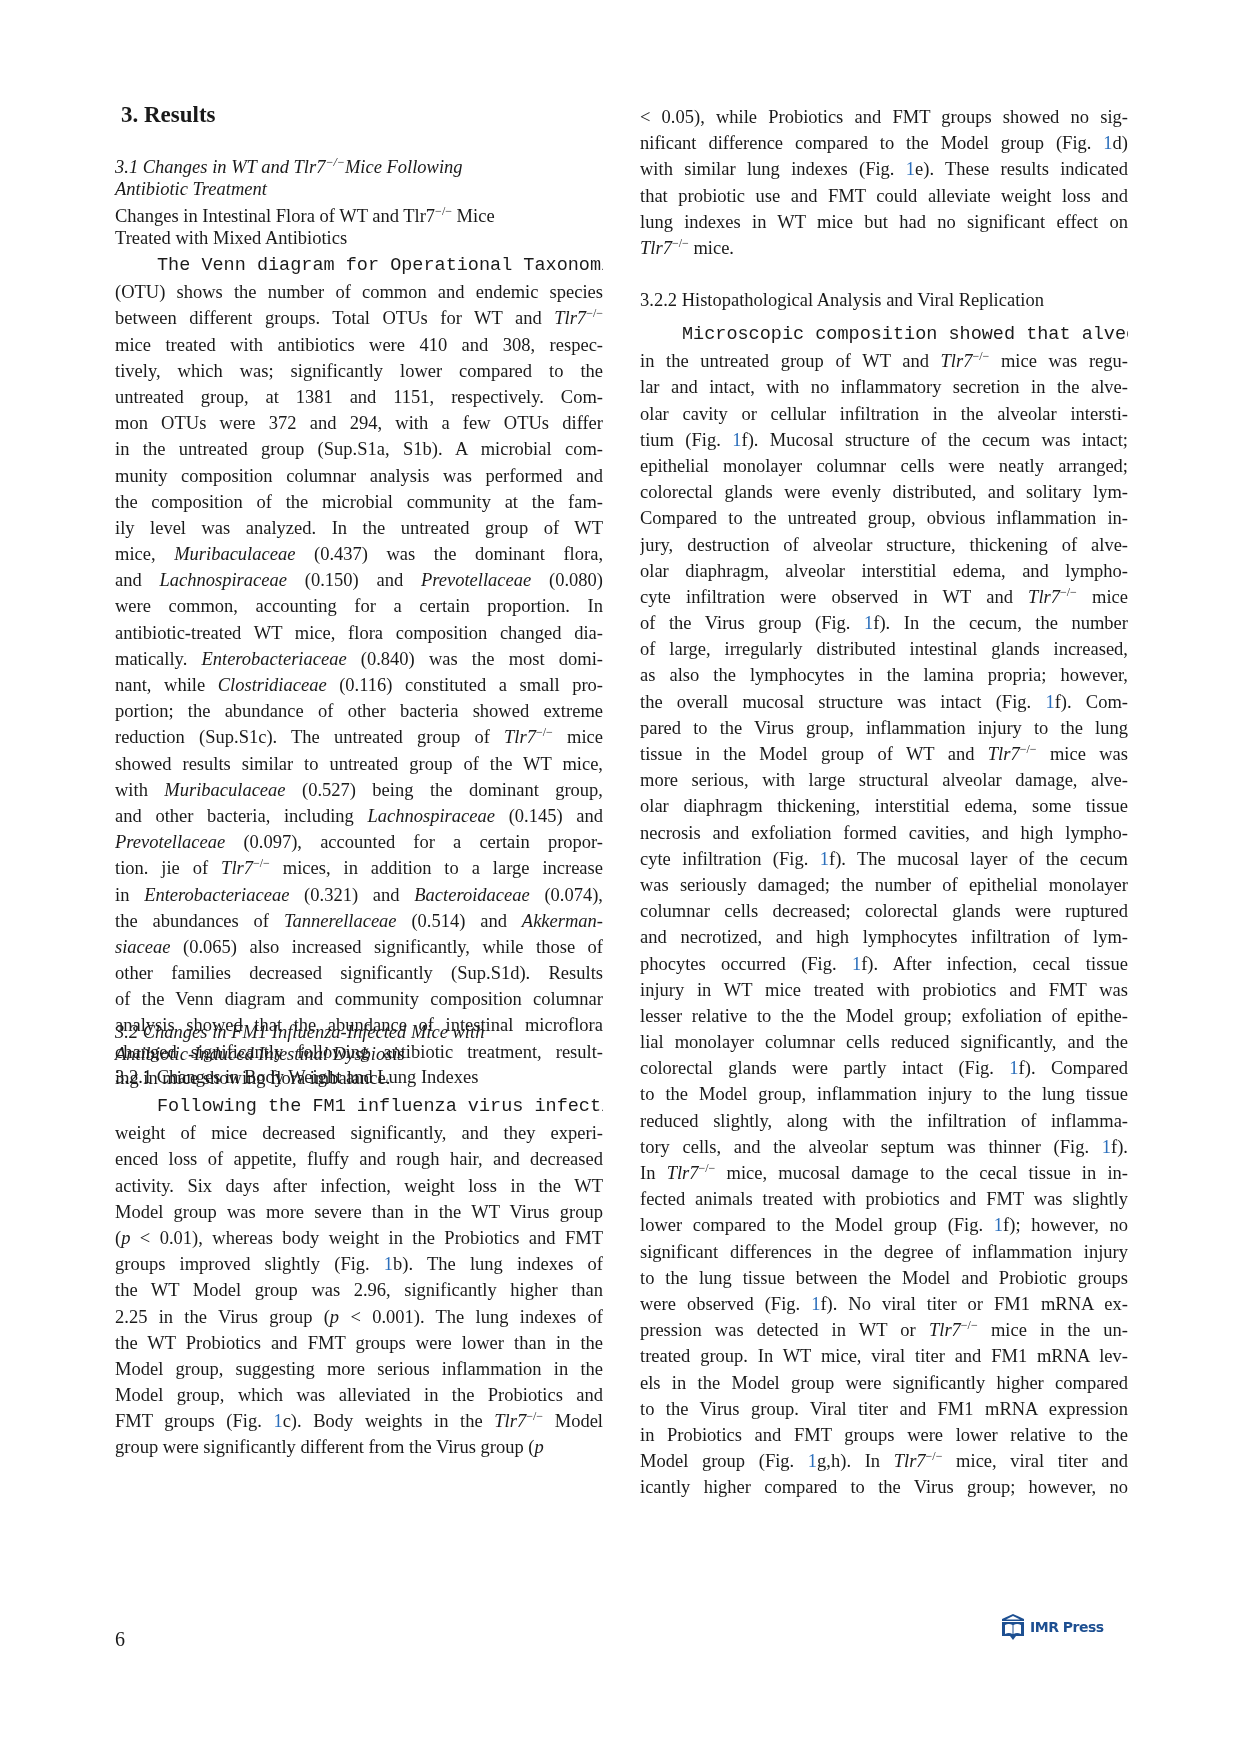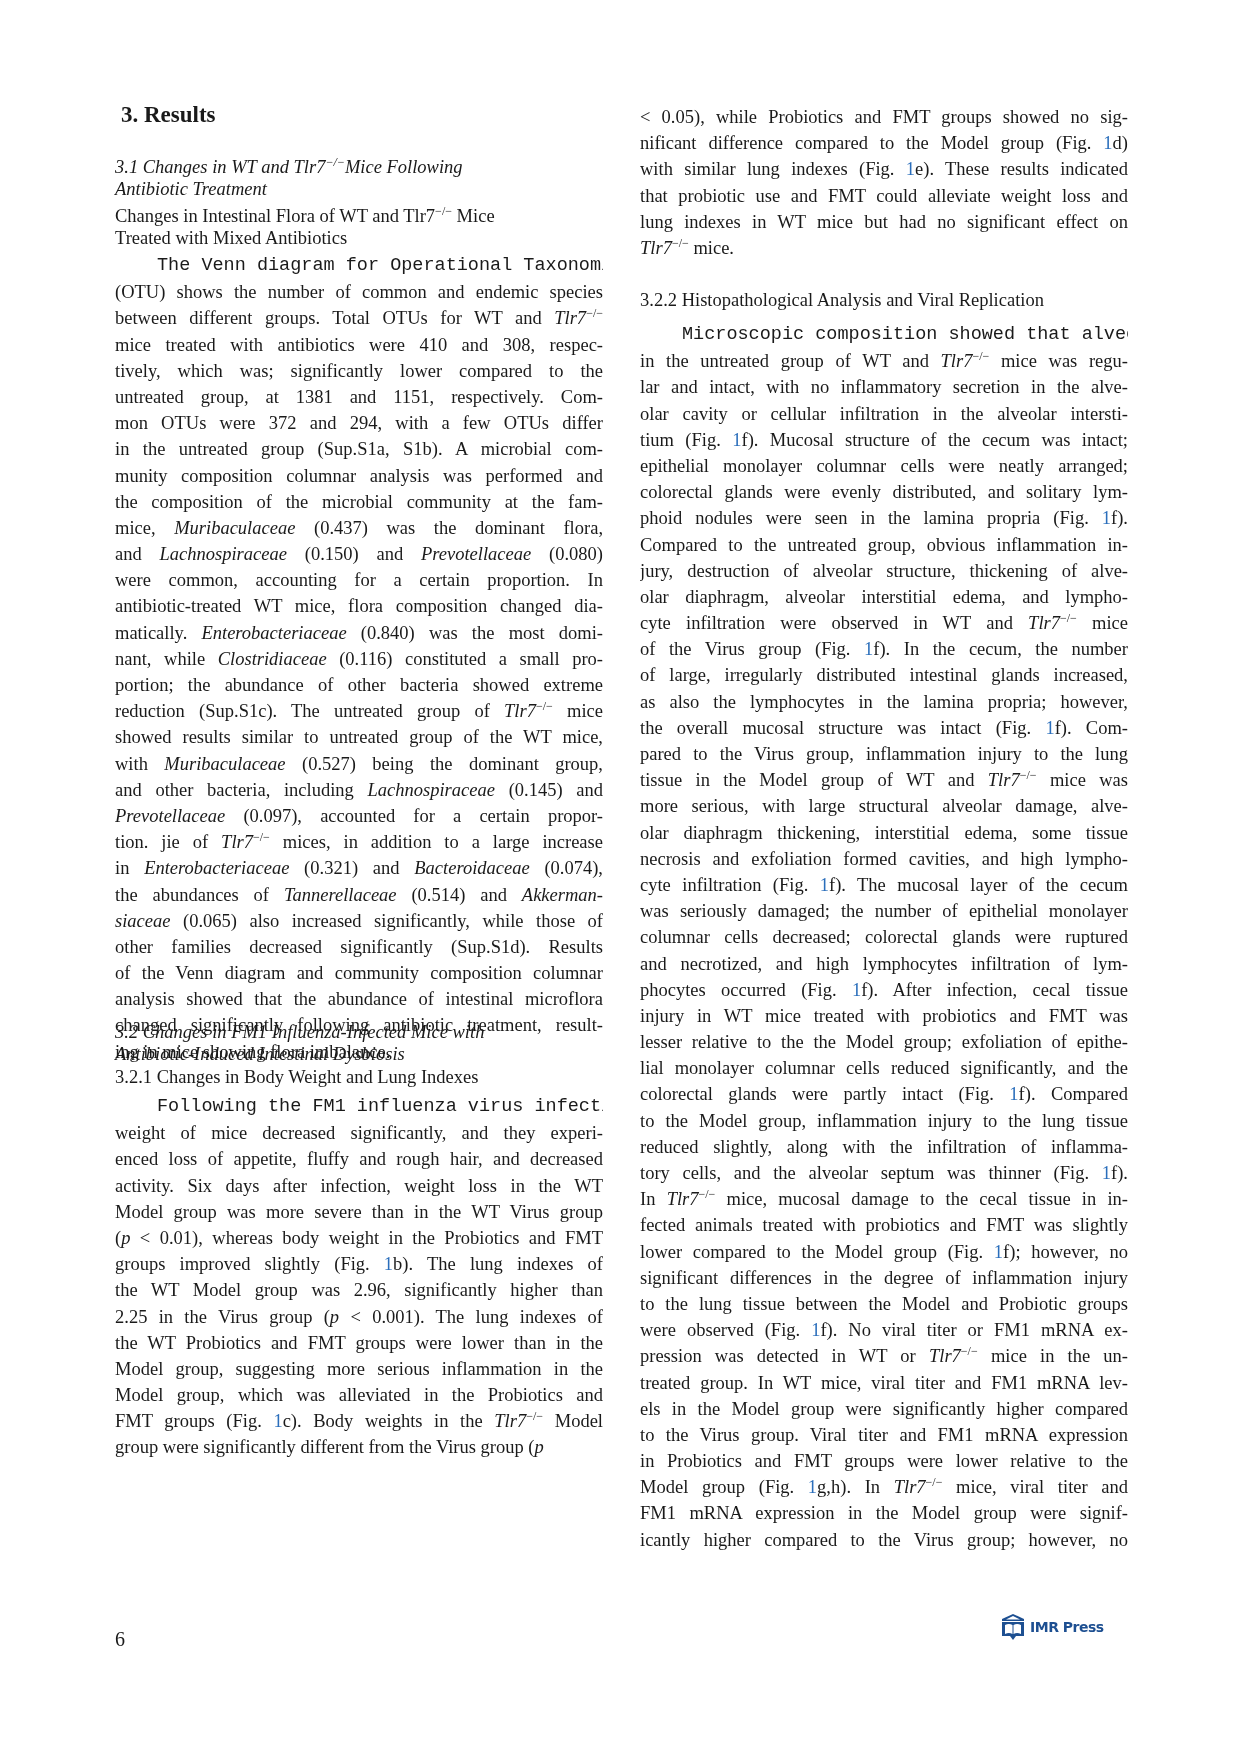--- a/index.html
+++ b/index.html
@@ -43,20 +43,21 @@
       <span class="ln indent">The Venn diagram for Operational Taxonomic Units</span>
       <span class="ln">(OTU) shows the number of common and endemic species</span>
       <span class="ln">between different groups. Total OTUs for WT and <i>Tlr7</i><sup>−/−</sup></span>
       <span class="ln">mice treated with antibiotics were 410 and 308, respec-</span>
       <span class="ln">tively, which was; significantly lower compared to the</span>
       <span class="ln">untreated group, at 1381 and 1151, respectively.  Com-</span>
       <span class="ln">mon OTUs were 372 and 294, with a few OTUs differ</span>
       <span class="ln">in the untreated group (Sup.S1a, S1b).  A microbial com-</span>
       <span class="ln">munity composition columnar analysis was performed and</span>
       <span class="ln">the composition of the microbial community at the fam-</span>
+      <span class="ln">ily level was analyzed.  In the untreated group of WT</span>
       <span class="ln">mice, <i>Muribaculaceae</i> (0.437) was the dominant flora,</span>
       <span class="ln">and <i>Lachnospiraceae</i> (0.150) and <i>Prevotellaceae</i> (0.080)</span>
       <span class="ln">were common, accounting for a certain proportion.  In</span>
       <span class="ln">antibiotic-treated WT mice, flora composition changed dia-</span>
       <span class="ln">matically. <i>Enterobacteriaceae</i> (0.840) was the most domi-</span>
       <span class="ln">nant, while <i>Clostridiaceae</i> (0.116) constituted a small pro-</span>
       <span class="ln">portion; the abundance of other bacteria showed extreme</span>
       <span class="ln">reduction (Sup.S1c). The untreated group of <i>Tlr7</i><sup>−/−</sup> mice</span>
       <span class="ln">showed results similar to untreated group of the WT mice,</span>
       <span class="ln">with <i>Muribaculaceae</i> (0.527) being the dominant group,</span>
@@ -111,21 +112,20 @@
   <div class="abs h3" style="top:289px;">3.2.2 Histopathological Analysis and Viral Replication</div>
 
   <div class="abs para" style="top:322px;">
       <span class="ln indent">Microscopic composition showed that alveoli structure</span>
       <span class="ln">in the untreated group of WT and <i>Tlr7</i><sup>−/−</sup> mice was regu-</span>
       <span class="ln">lar and intact, with no inflammatory secretion in the alve-</span>
       <span class="ln">olar cavity or cellular infiltration in the alveolar intersti-</span>
       <span class="ln">tium (Fig. <span class="figref">1</span>f).  Mucosal structure of the cecum was intact;</span>
       <span class="ln">epithelial monolayer columnar cells were neatly arranged;</span>
       <span class="ln">colorectal glands were evenly distributed, and solitary lym-</span>
-      <span class="ln">phoid nodules were seen in the lamina propria (Fig. <span class="figref">1</span>f).</span>
       <span class="ln">Compared to the untreated group, obvious inflammation in-</span>
       <span class="ln">jury, destruction of alveolar structure, thickening of alve-</span>
       <span class="ln">olar diaphragm, alveolar interstitial edema, and lympho-</span>
       <span class="ln">cyte infiltration were observed in WT and <i>Tlr7</i><sup>−/−</sup> mice</span>
       <span class="ln">of the Virus group (Fig. <span class="figref">1</span>f).  In the cecum, the number</span>
       <span class="ln">of large, irregularly distributed intestinal glands increased,</span>
       <span class="ln">as also the lymphocytes in the lamina propria; however,</span>
       <span class="ln">the overall mucosal structure was intact (Fig. <span class="figref">1</span>f).  Com-</span>
       <span class="ln">pared to the Virus group, inflammation injury to the lung</span>
       <span class="ln">tissue in the Model group of WT and <i>Tlr7</i><sup>−/−</sup> mice was</span>
@@ -149,21 +149,20 @@
       <span class="ln">lower compared to the Model group (Fig. <span class="figref">1</span>f); however, no</span>
       <span class="ln">significant differences in the degree of inflammation injury</span>
       <span class="ln">to the lung tissue between the Model and Probiotic groups</span>
       <span class="ln">were observed (Fig. <span class="figref">1</span>f).  No viral titer or FM1 mRNA ex-</span>
       <span class="ln">pression was detected in WT or <i>Tlr7</i><sup>−/−</sup> mice in the un-</span>
       <span class="ln">treated group. In WT mice, viral titer and FM1 mRNA lev-</span>
       <span class="ln">els in the Model group were significantly higher compared</span>
       <span class="ln">to the Virus group.  Viral titer and FM1 mRNA expression</span>
       <span class="ln">in Probiotics and FMT groups were lower relative to the</span>
       <span class="ln">Model group (Fig. <span class="figref">1</span>g,h).  In <i>Tlr7</i><sup>−/−</sup> mice, viral titer and</span>
-      <span class="ln">FM1 mRNA expression in the Model group were signif-</span>
       <span class="ln">icantly higher compared to the Virus group; however, no</span>
     </div>
 </div>
 
 <div class="pageno">6</div>
 <div class="logo">
   <svg width="26" height="28" viewBox="0 0 26 28">
     <path d="M13 1 L24 6 L24 8 L2 8 L2 6 Z" fill="#1d4f91"></path>
     <path d="M13 3 L20 6.5 L6 6.5 Z" fill="#ffffff"></path>
     <rect x="2" y="9" width="22" height="14" fill="#1d4f91"></rect>

